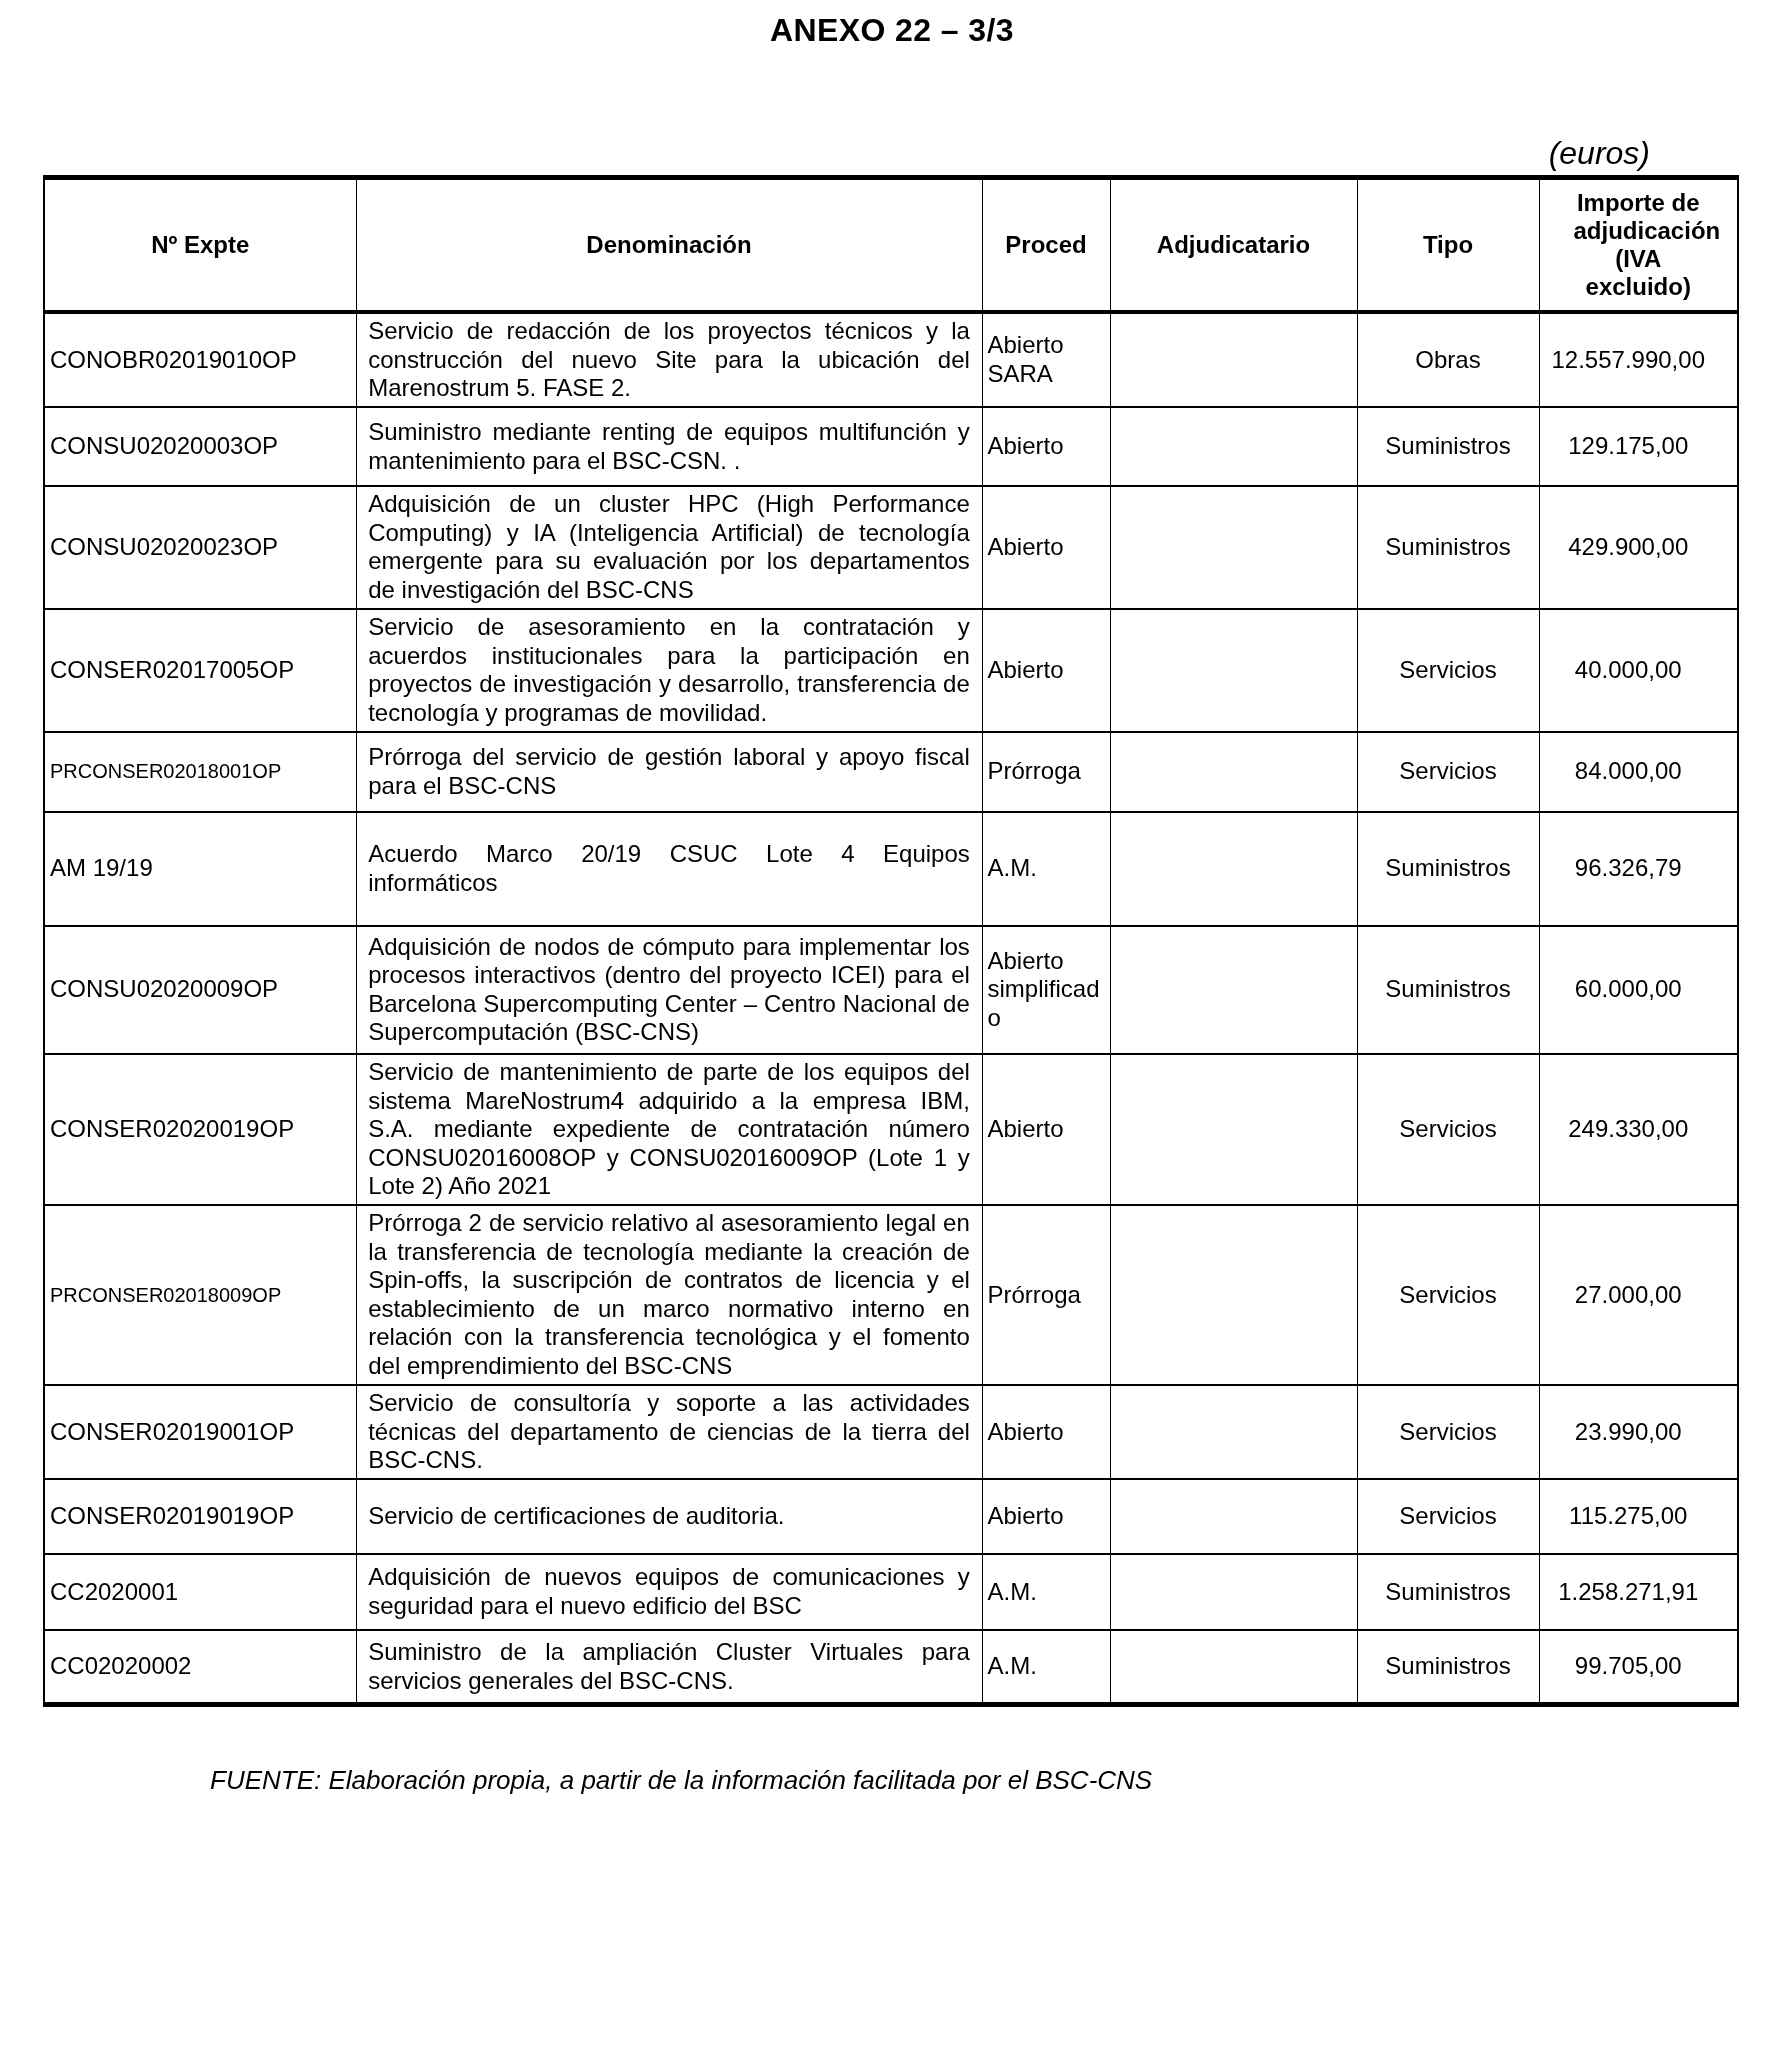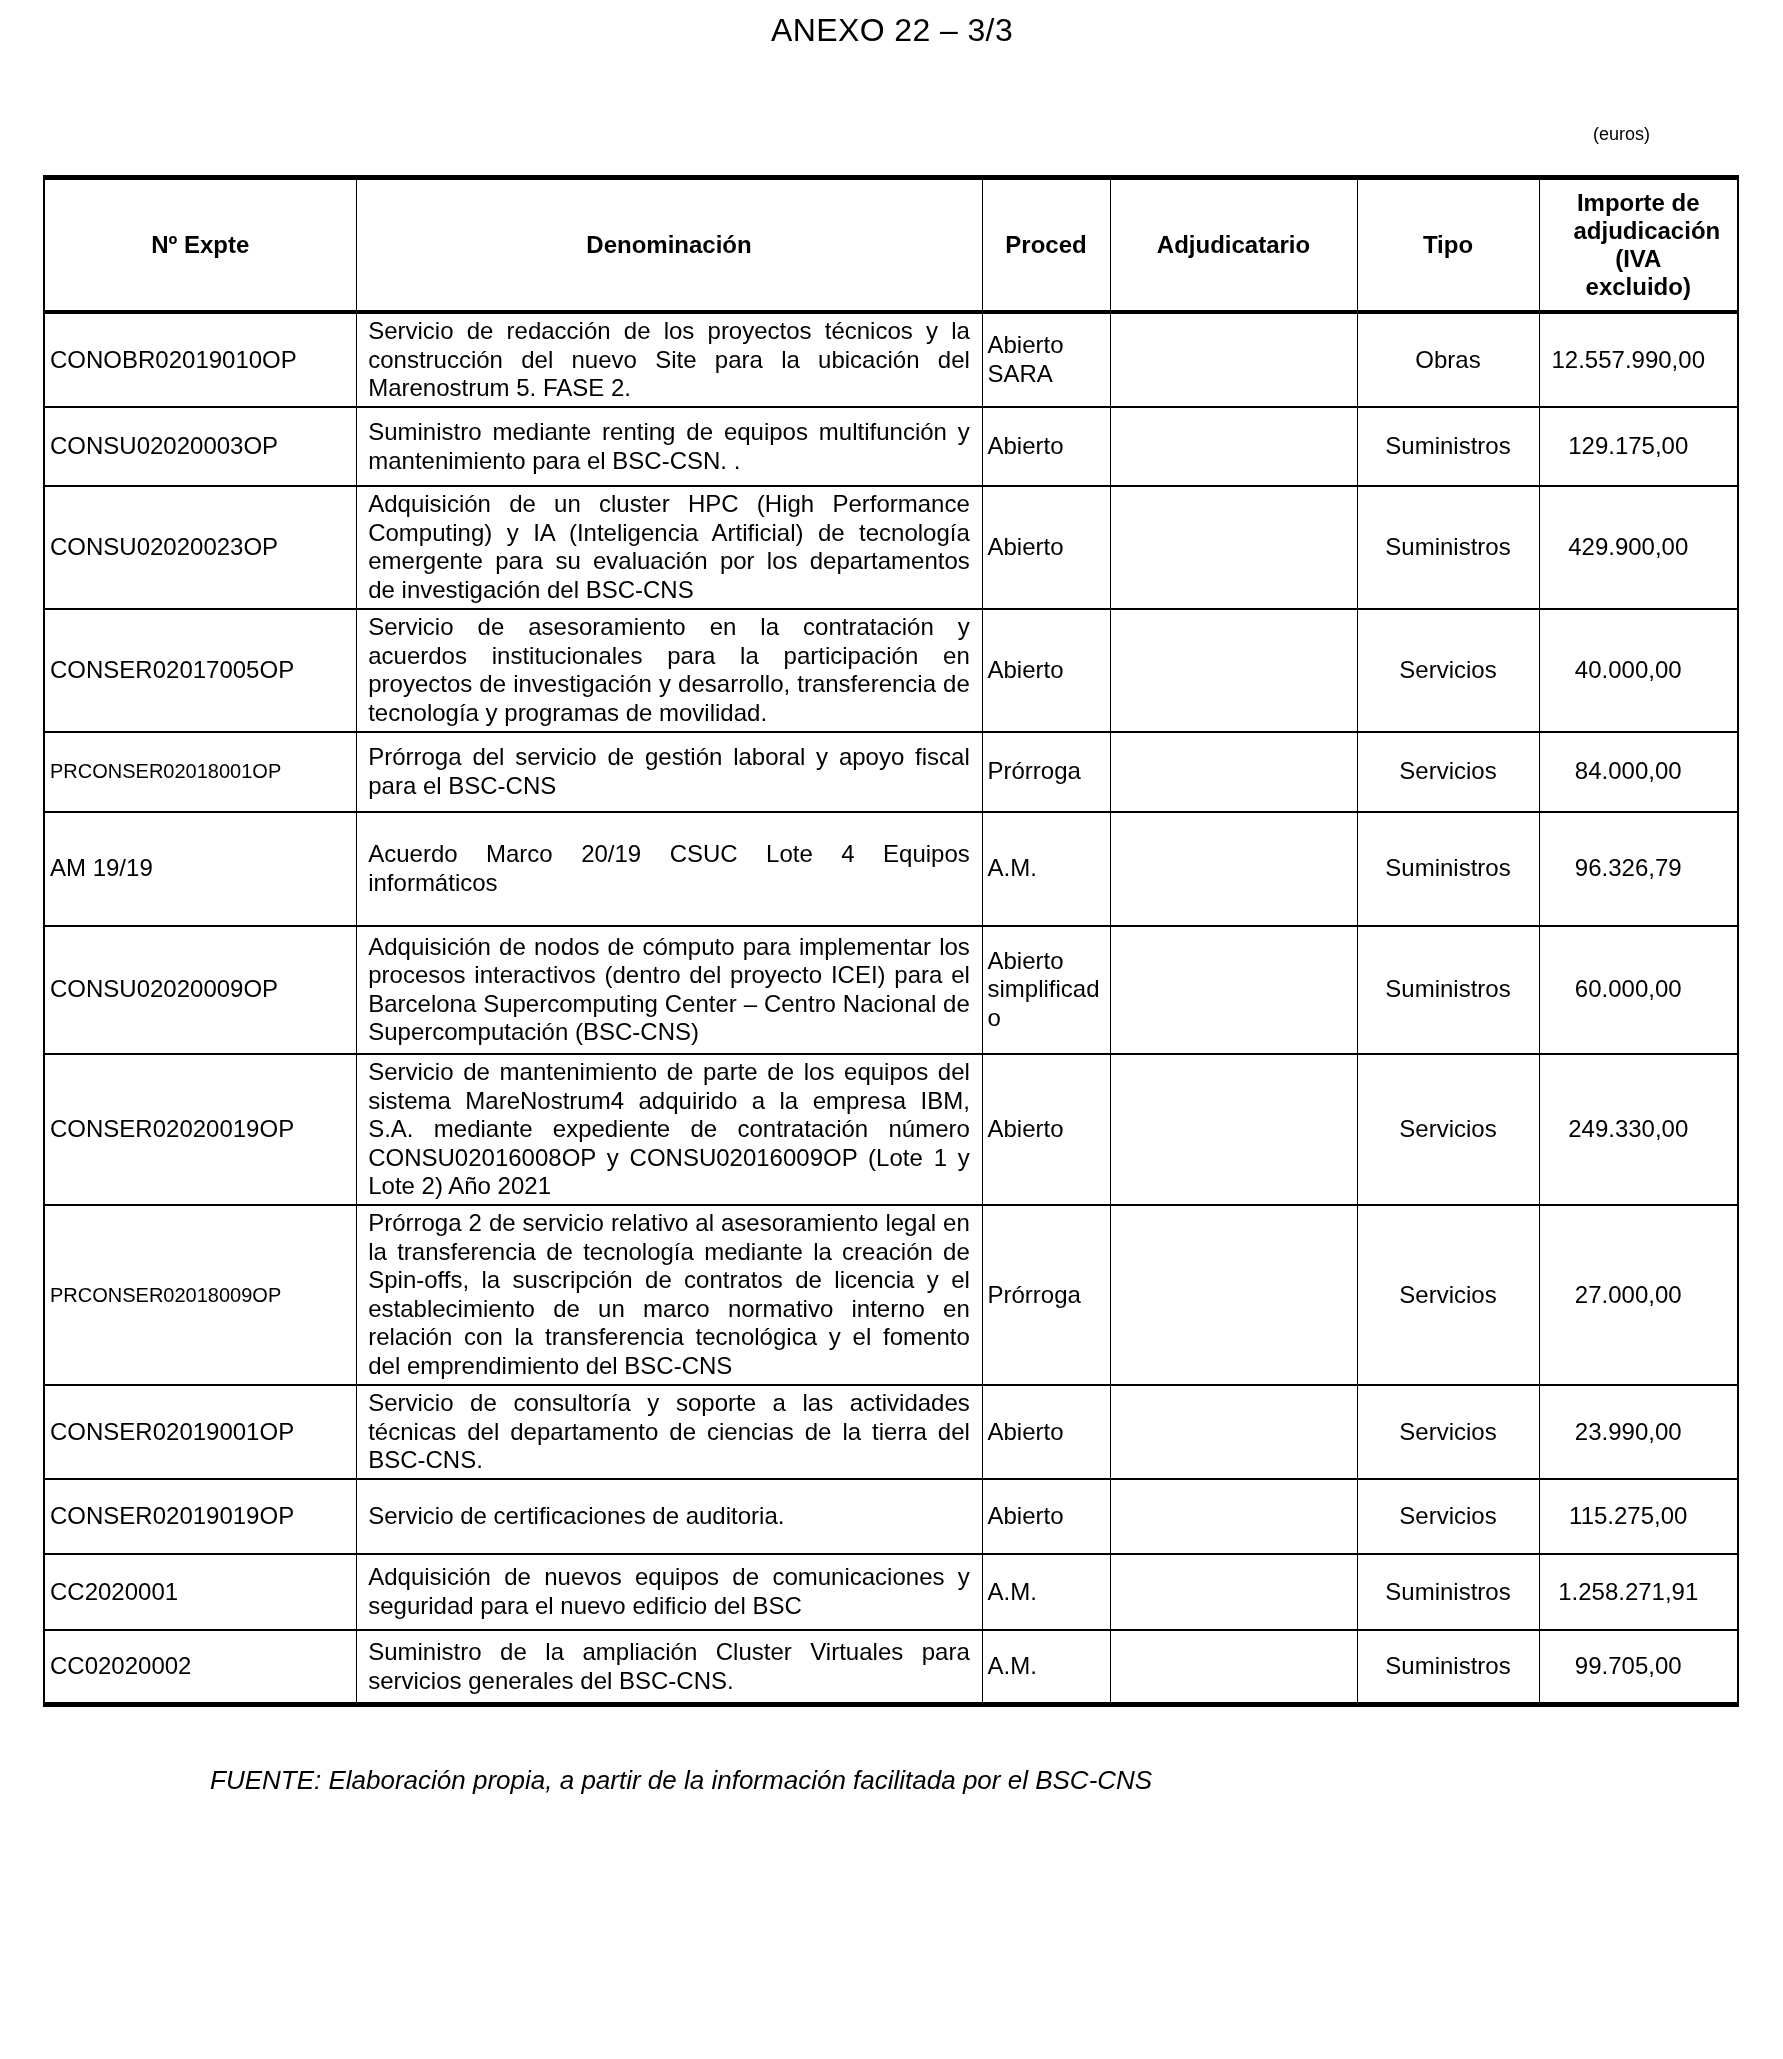--- a/index.html
+++ b/index.html
@@ -17,28 +17,29 @@
     background: #ffffff;
     overflow: hidden;
   }
   .doc-title {
     position: absolute;
     top: 11.7px;
     left: 0;
     width: 100%;
     text-align: center;
     font-size: 32px;
-    font-weight: normal;
+    font-weight: bold;
     letter-spacing: 0.4px;
   }
   .euros-note {
     position: absolute;
-    top: 124px;
+    top: 135px;
     right: 134px;
-    font-size: 18px;
+    font-size: 32px;
+    font-style: italic;
   }
   table.doc-table {
     position: absolute;
     top: 175px;
     left: 43px;
     width: 1694px;
     border-collapse: collapse;
     table-layout: fixed;
     border: 2.5px solid #000;
     border-top-width: 5px;

